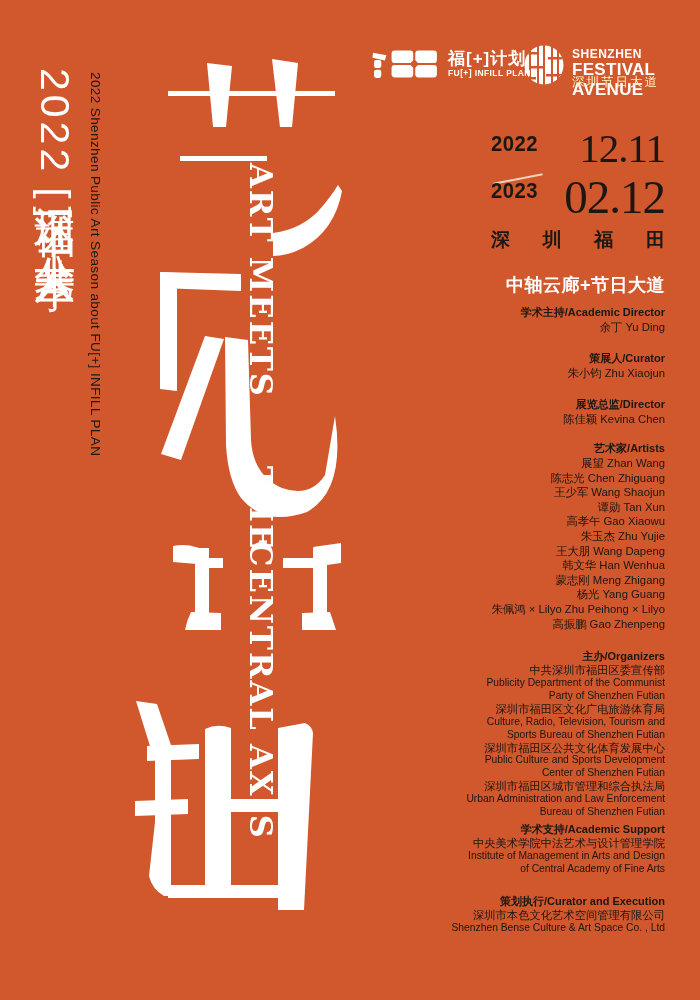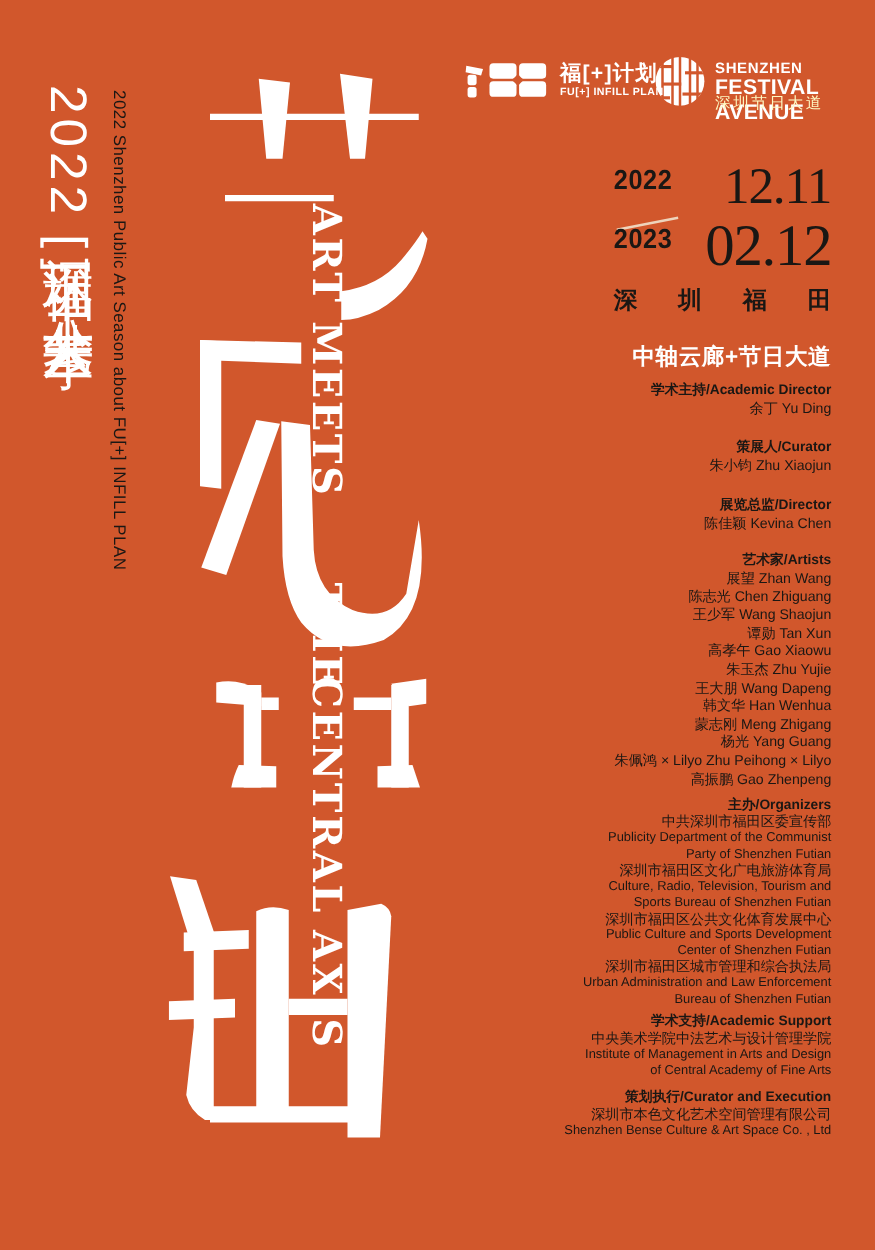--- a/index.html
+++ b/index.html
@@ -67,23 +67,23 @@
 
   
   .credits { right:35px; top:305px; width:300px; text-align:right; color:#1a1714; }
   .credit-role { font-size:11px; font-weight:bold; line-height:15px; white-space:nowrap; }
   .credit-line { font-size:10.3px; line-height:12.9px; white-space:nowrap; }
   .credit-line.cjk { font-size:11.3px; }
   .s0 .credit-line, .s1 .credit-line, .s2 .credit-line { line-height:15px; }
   .s3 .credit-line { line-height:14.6px; }
   .s0, .s1 { margin-bottom:16px; }
   .s2 { margin-bottom:14px; }
-  .s3 { margin-bottom:6px; }
+  .s3 { margin-bottom:18px; }
   .s4 { margin-bottom:3px; }
-  .s5 { margin-bottom:7px; }
+  .s5 { margin-bottom:18px; }
 </style>
 </head>
 <body>
 
 <svg class="abs fu-logo-svg" viewBox="0 0 66 28">
   <g fill="#ffffff">
     <path d="M1,3 L14,5.5 L12.5,10.5 L0.5,8 Z"></path>
     <rect x="2" y="10" width="7" height="8" rx="2"></rect>
     <rect x="2" y="19.5" width="7" height="8" rx="2"></rect>
     <rect x="19" y="1" width="21" height="12" rx="3"></rect>

